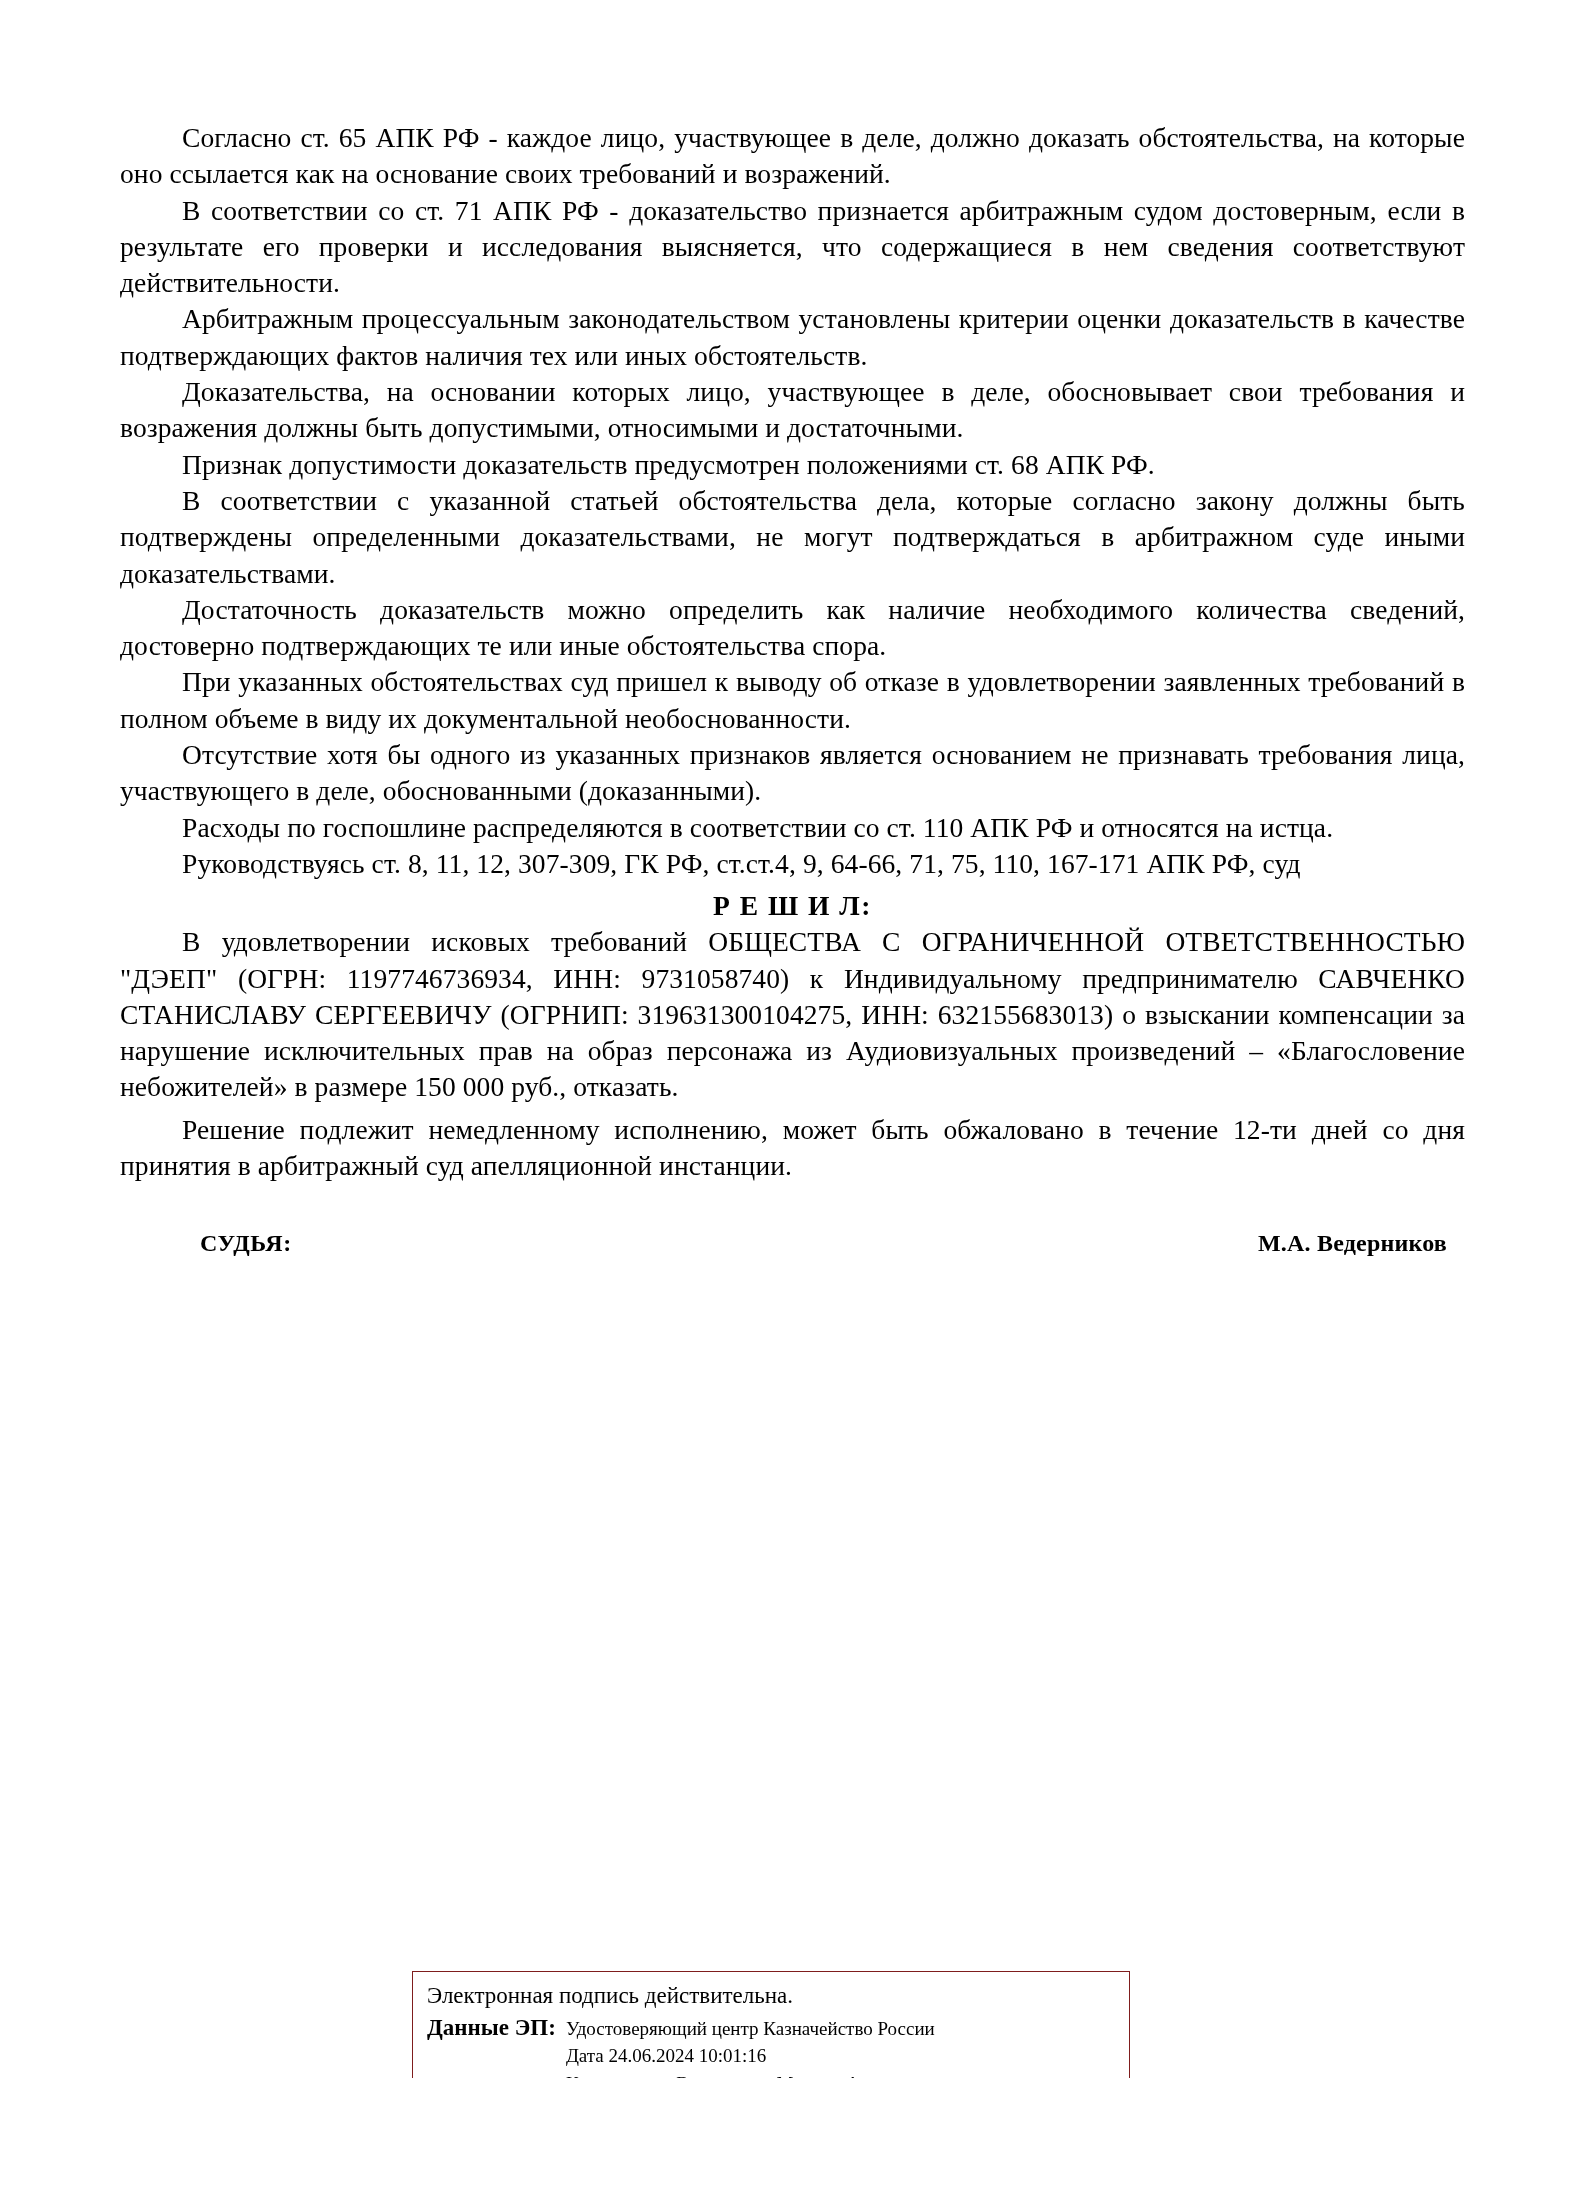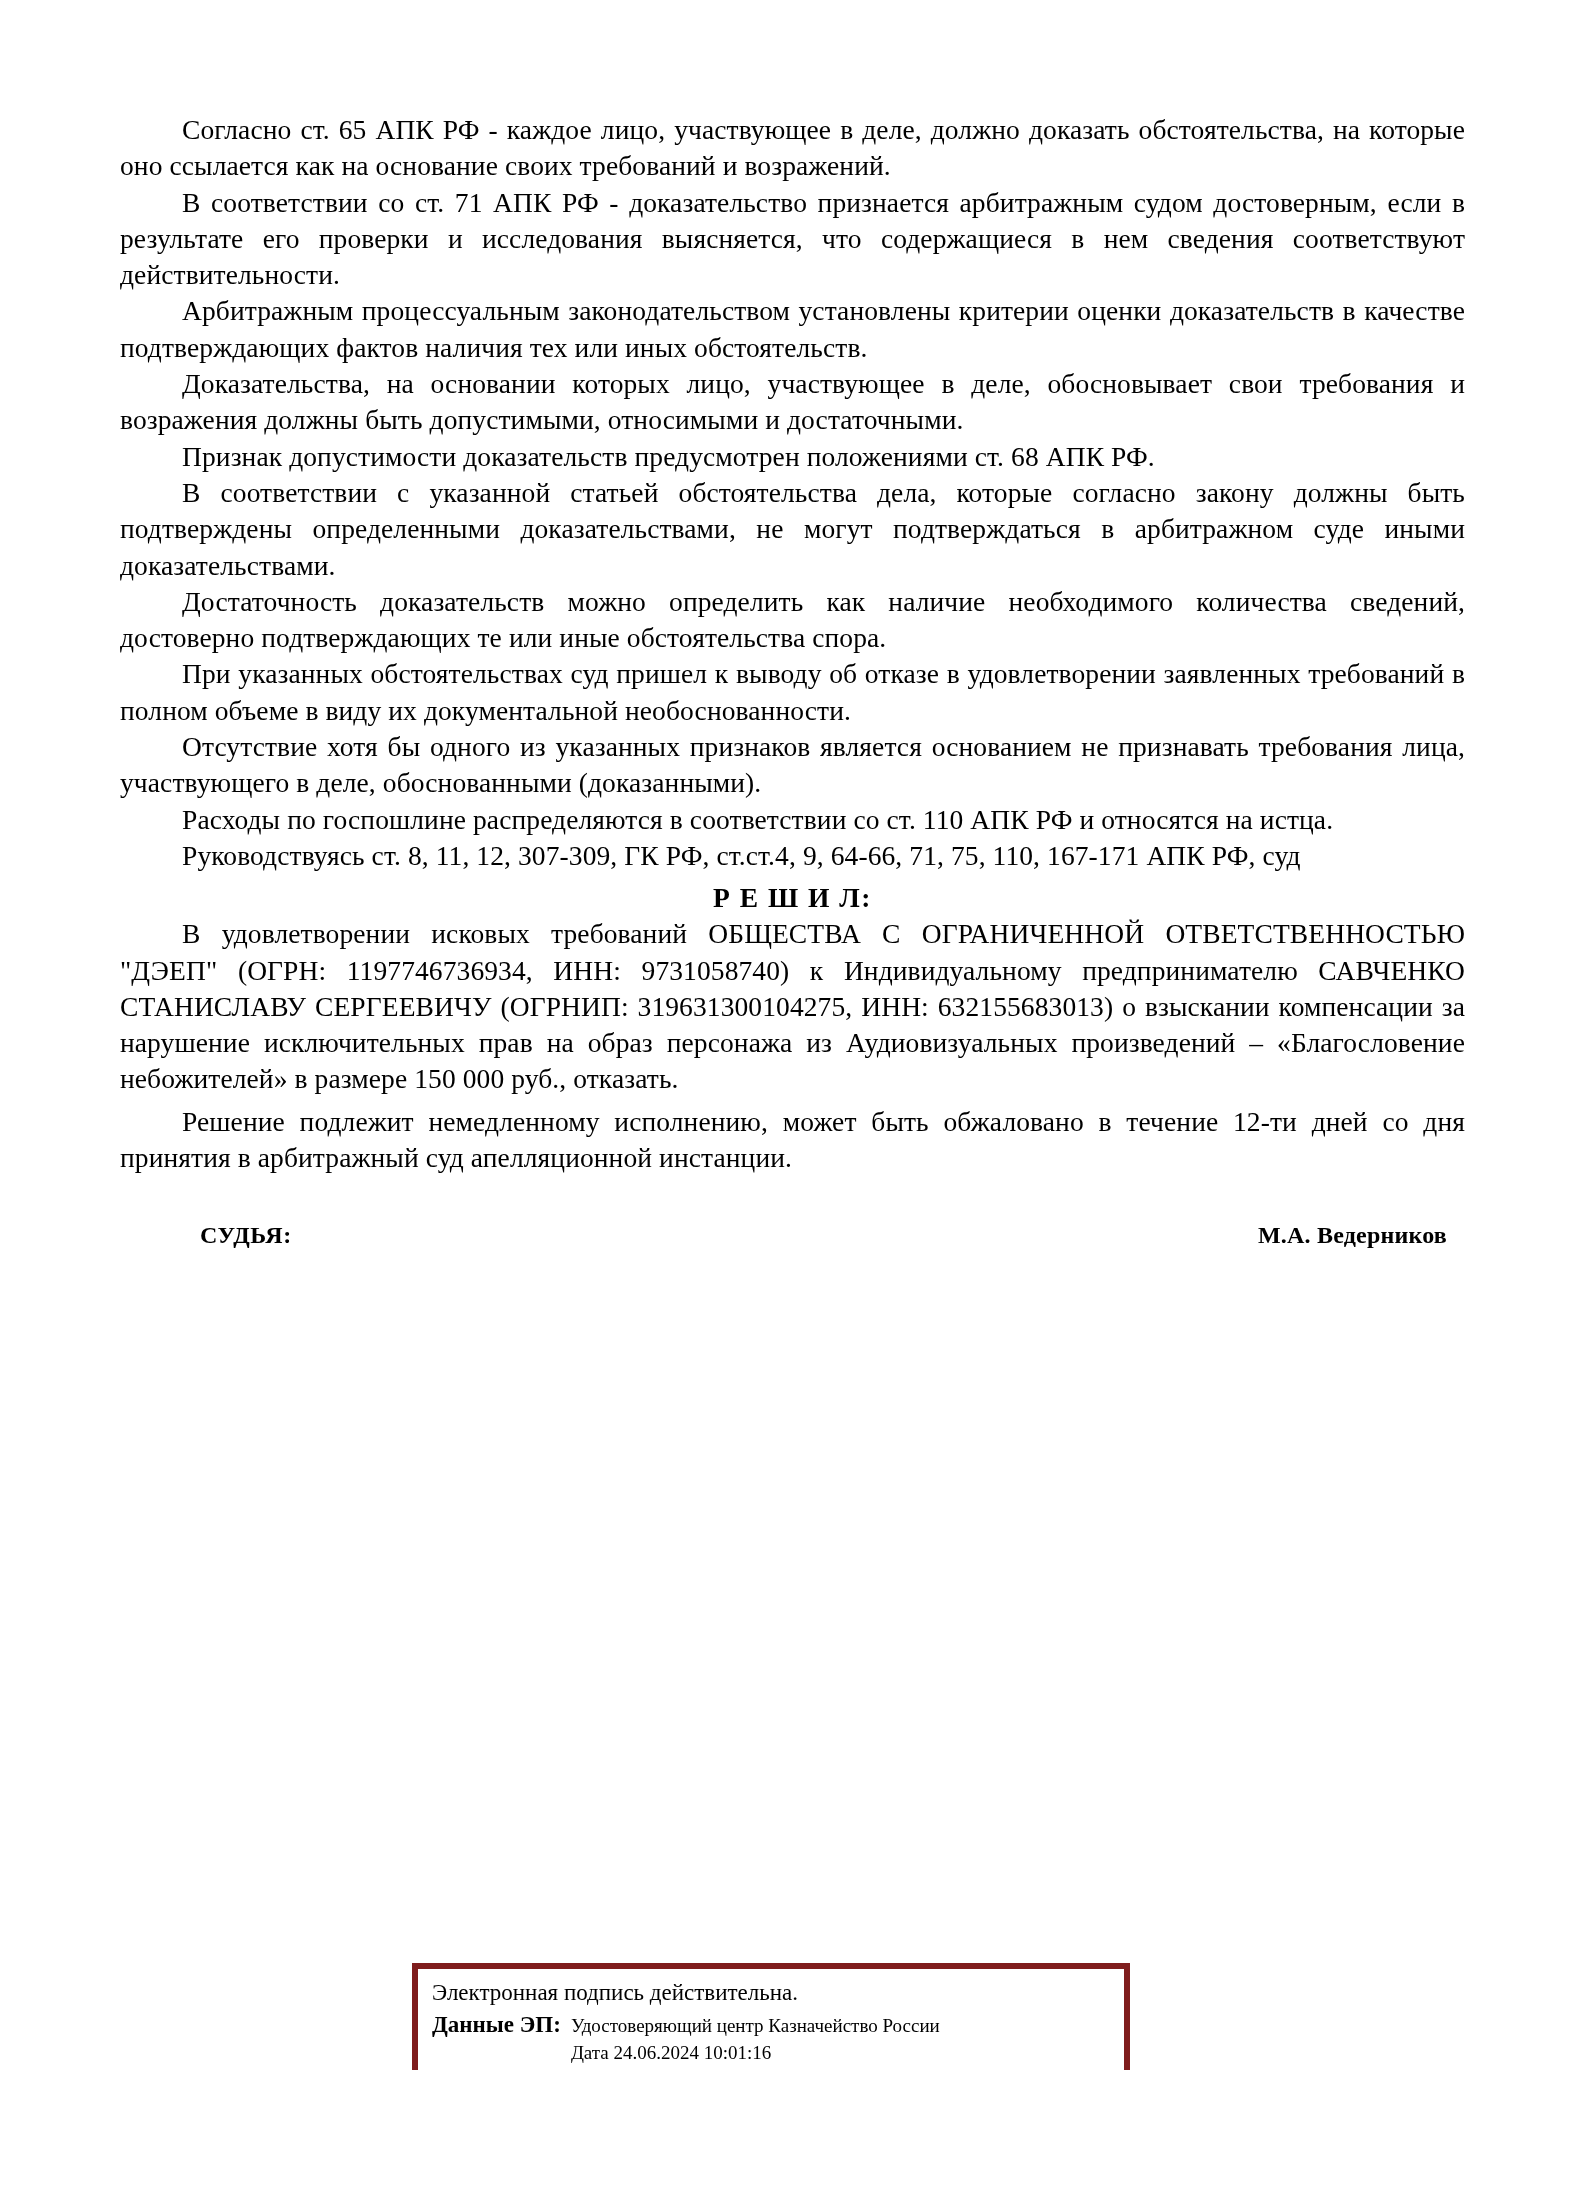--- a/index.html
+++ b/index.html
@@ -11,21 +11,21 @@
     width: 1587px;
     height: 2186px;
     position: relative;
     font-family: "Liberation Serif", serif;
     color: #000000;
     -webkit-font-smoothing: antialiased;
   }
   .page {
     position: absolute;
     left: 0;
-    top: 0;
+    top: 8px;
     width: 1587px;
     height: 2070px;
     overflow: hidden;
   }
   .doc-body {
     position: absolute;
     left: 120px;
     top: 112px;
     width: 1345px;
   }
@@ -58,21 +58,21 @@
   }
   .sig-left { letter-spacing: 0.5px; }
   .sig-right { letter-spacing: 0.2px; }
 
   .stamp {
     position: absolute;
     left: 412px;
     top: 1963px;
     width: 718px;
     height: 162px;
-    border: 6px solid #7f1d1d;
+    border: 1px solid #7f1d1d;
     box-sizing: border-box;
     padding: 10px 14px 0 14px;
   }
   .stamp-line1 {
     font-size: 23px;
     line-height: 1.25;
     margin-bottom: 4px;
   }
   .stamp-grid {
     display: flex;

